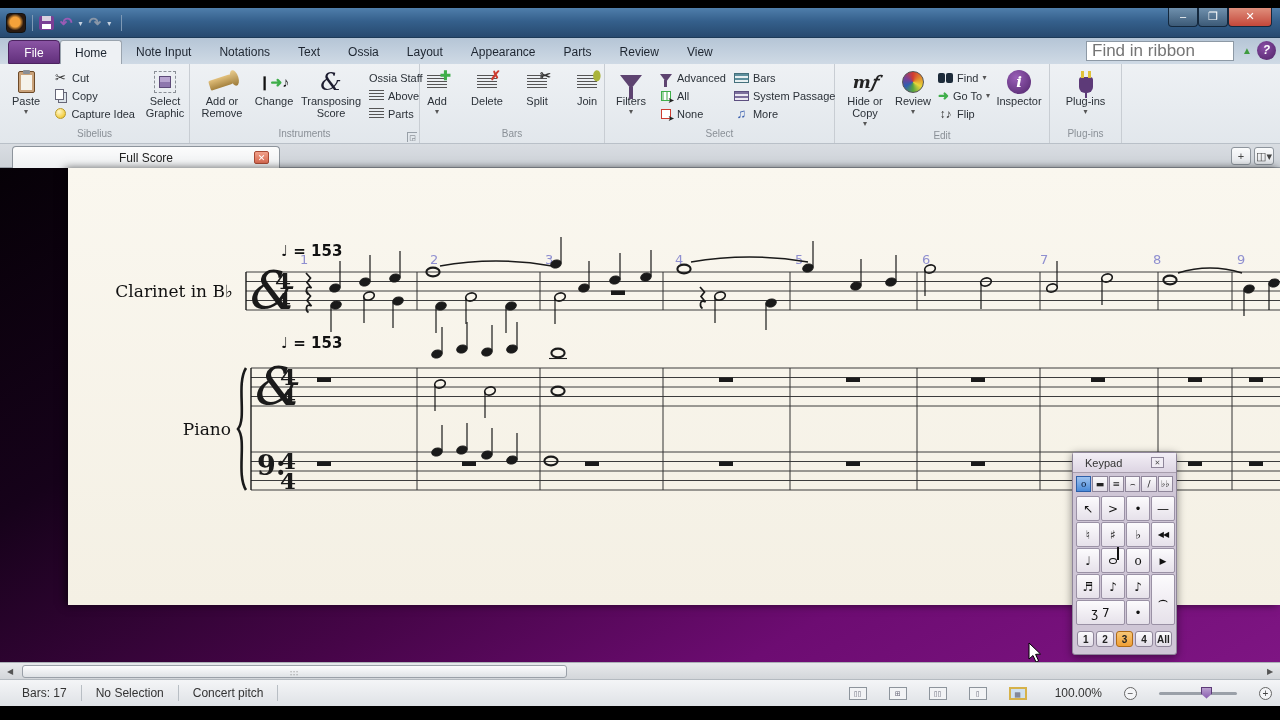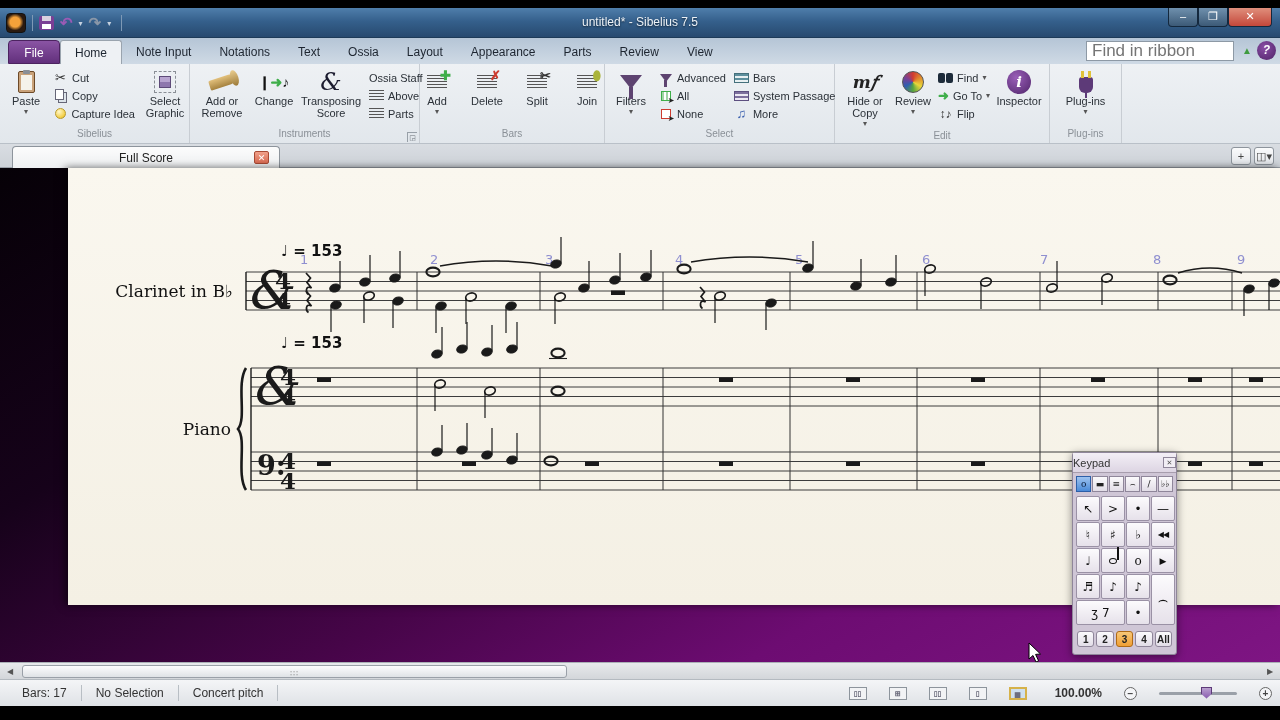--- a/index.html
+++ b/index.html
@@ -140,21 +140,21 @@
     background:linear-gradient(150deg, #060107 0%, #16021a 28%, #470549 55%, #6d0c72 75%, #7e1583 100%); }
   #paper { position:absolute; left:68px; top:0; width:1212px; height:437px;
     background:linear-gradient(#faf7ef,#f4f0e4); box-shadow:-3px 0 8px rgba(0,0,0,.6); }
   #score-svg { position:absolute; inset:0; }
 
   
   #keypad { position:absolute; left:1072px; top:284px; width:105px; height:203px;
     background:#cfc6d6; border:1px solid #8f869a; box-shadow:0 2px 8px rgba(0,0,0,.45);
     border-radius:3px; }
   #keypad-title { height:20px; display:flex; align-items:center; justify-content:space-between;
-    padding:0 0; background:linear-gradient(#f3eff6,#ddd5e3); border-bottom:1px solid #a79dad;
+    padding:0 12px; background:linear-gradient(#f3eff6,#ddd5e3); border-bottom:1px solid #a79dad;
     font-size:11px; color:#333; }
   #keypad-close { width:13px; height:11px; border:1px solid #8f869a; background:#f1edf4;
     font-size:7px; line-height:9px; text-align:center; color:#555; }
   #keypad-tabs { display:flex; gap:1px; padding:3px 3px 2px 3px; }
   .ktab { flex:1; height:16px; border:1px solid #8f869a; background:linear-gradient(#fbfafc,#e2dde7);
     font-size:9px; display:flex; align-items:center; justify-content:center; color:#222;
     font-family:"DejaVu Serif", serif; }
   .ktab.active { background:linear-gradient(#9ec3f0,#4a8ad8); border-color:#2d5fa8; color:#0a1c3a; }
   #keypad-grid { display:grid; grid-template-columns:repeat(4,24px); grid-template-rows:repeat(5,25px);
     gap:1px; padding:2px 3px; }
@@ -183,21 +183,21 @@
   #hthumb { position:absolute; left:22px; top:1.5px; width:545px; height:13px;
     background:linear-gradient(#fdfdfe,#dfe2e6); border:1px solid #9aa0a8; border-radius:3px; }
   #hthumb span { position:absolute; left:50%; top:3px; transform:translateX(-50%);
     font-size:8px; color:#777; letter-spacing:1px; }
 
   
   #statusbar { top:679px; left:0; width:1280px; height:27px;
     background:linear-gradient(#f4f5f7,#dfe2e6); border-top:1px solid #b4bac0;
     display:flex; align-items:center; font-size:12px; color:#333; }
   .status-cell { padding:0 14px; border-right:1px solid #b8bec4; height:16px; line-height:16px; }
-  #status-right { position:absolute; right:8px; display:flex; align-items:center; gap:22px;font-weight:bold; }
+  #status-right { position:absolute; right:8px; display:flex; align-items:center; gap:22px; }
   .view-icn { width:18px; height:13px; border:1px solid #8d949c; background:#f2f3f5;
     font-size:7px; color:#667; text-align:center; line-height:12px; }
   .view-icn.active { border:2px solid #d6b24a; background:#cfe0ef; }
   #zoom-label { margin-left:6px; }
   .zoom-circle { width:13px; height:13px; border:1px solid #666; border-radius:50%;
     text-align:center; line-height:11px; font-size:10px; color:#444; background:#f4f5f7; }
   #zoom-track { position:relative; width:78px; height:3px; background:#9aa0a8; border-radius:2px; }
   #zoom-thumb { position:absolute; left:42px; top:-5px; width:11px; height:12px;
     background:linear-gradient(#b9a0cf,#8a5fb0); border:1px solid #5d3a78;
     clip-path:polygon(0 0, 100% 0, 100% 60%, 50% 100%, 0 60%); }
@@ -211,21 +211,20 @@
     <div id="qat" class="abs">
       <span class="logo-btn"></span>
       <span style="width:1px;height:16px;background:#7e99b5;"></span>
       <span class="floppy"></span>
       <span class="undo-glyph">↶</span>
       <span class="caret">▾</span>
       <span class="redo-glyph">↷</span>
       <span class="caret">▾</span>
       <span class="qat-sep"></span>
     </div>
-    <div id="win-title" class="abs">untitled* - Sibelius 7.5</div>
     <div id="win-controls" class="abs">
       <span class="winbtn">–</span>
       <span class="winbtn">❐</span>
       <span class="winbtn close">✕</span>
     </div>
   </div>
 
   <div id="tabrow" class="abs">
     <div id="file-tab">File</div>
     <span class="rtab active">Home</span>

